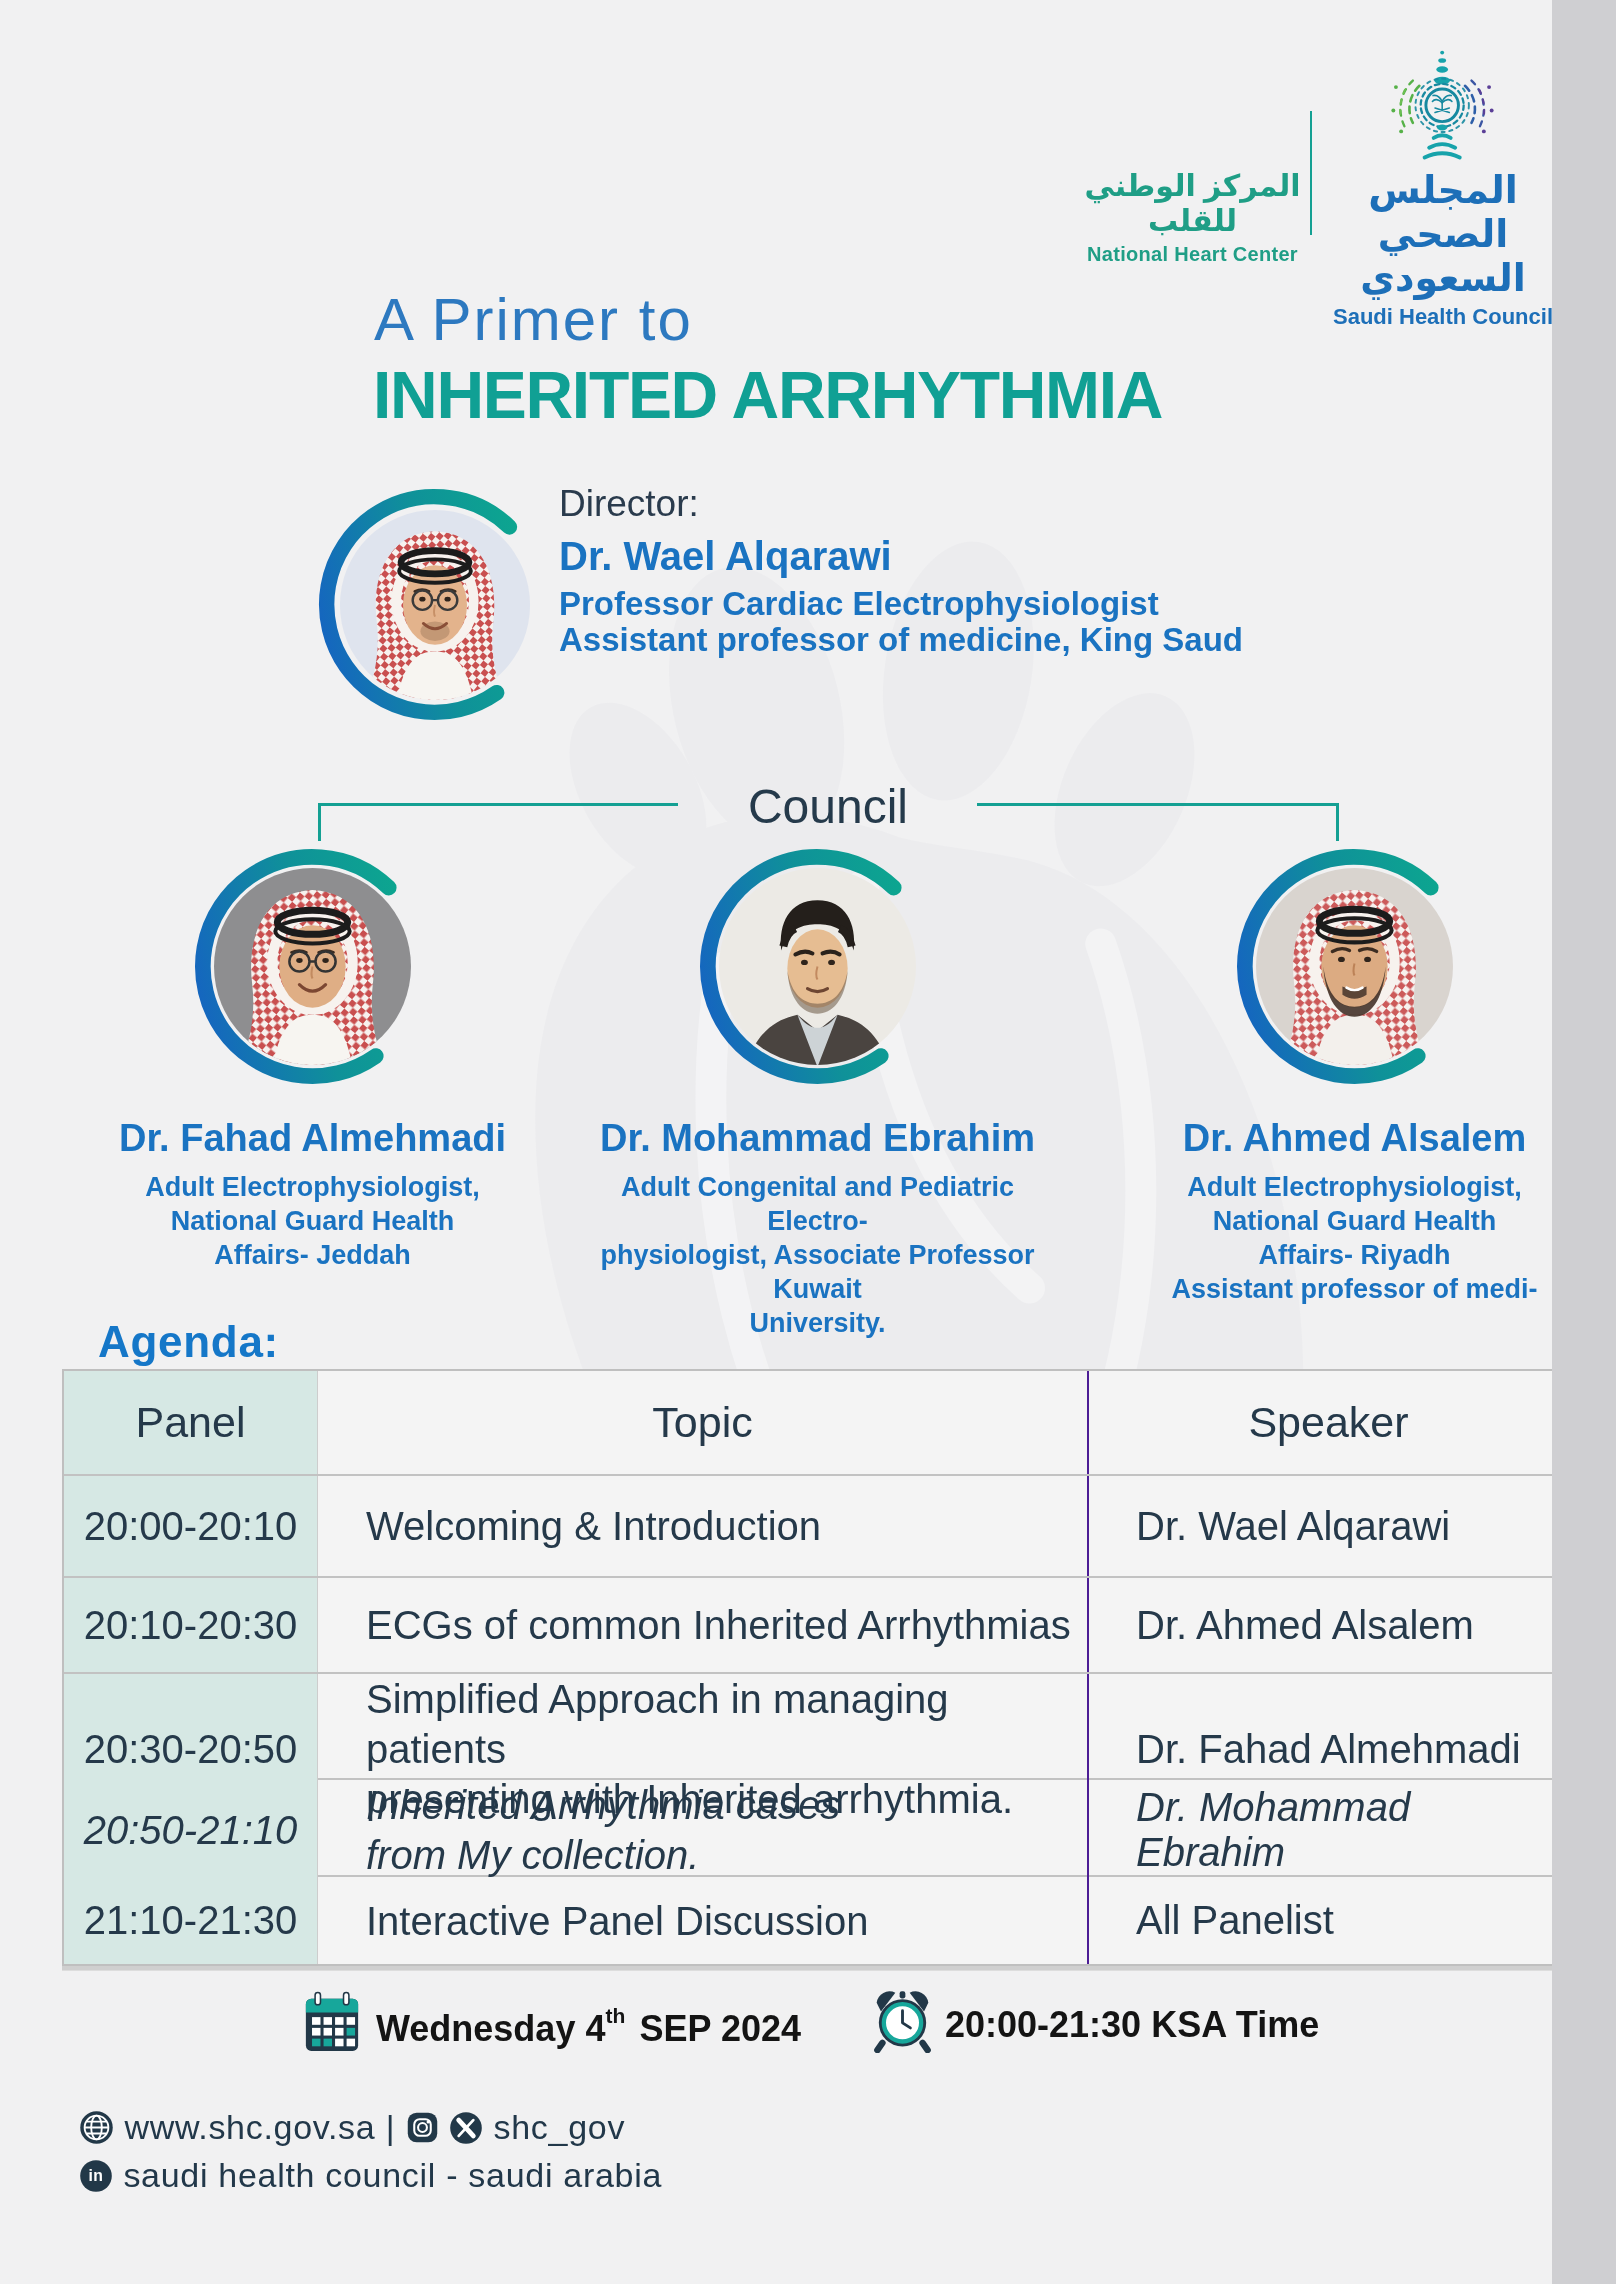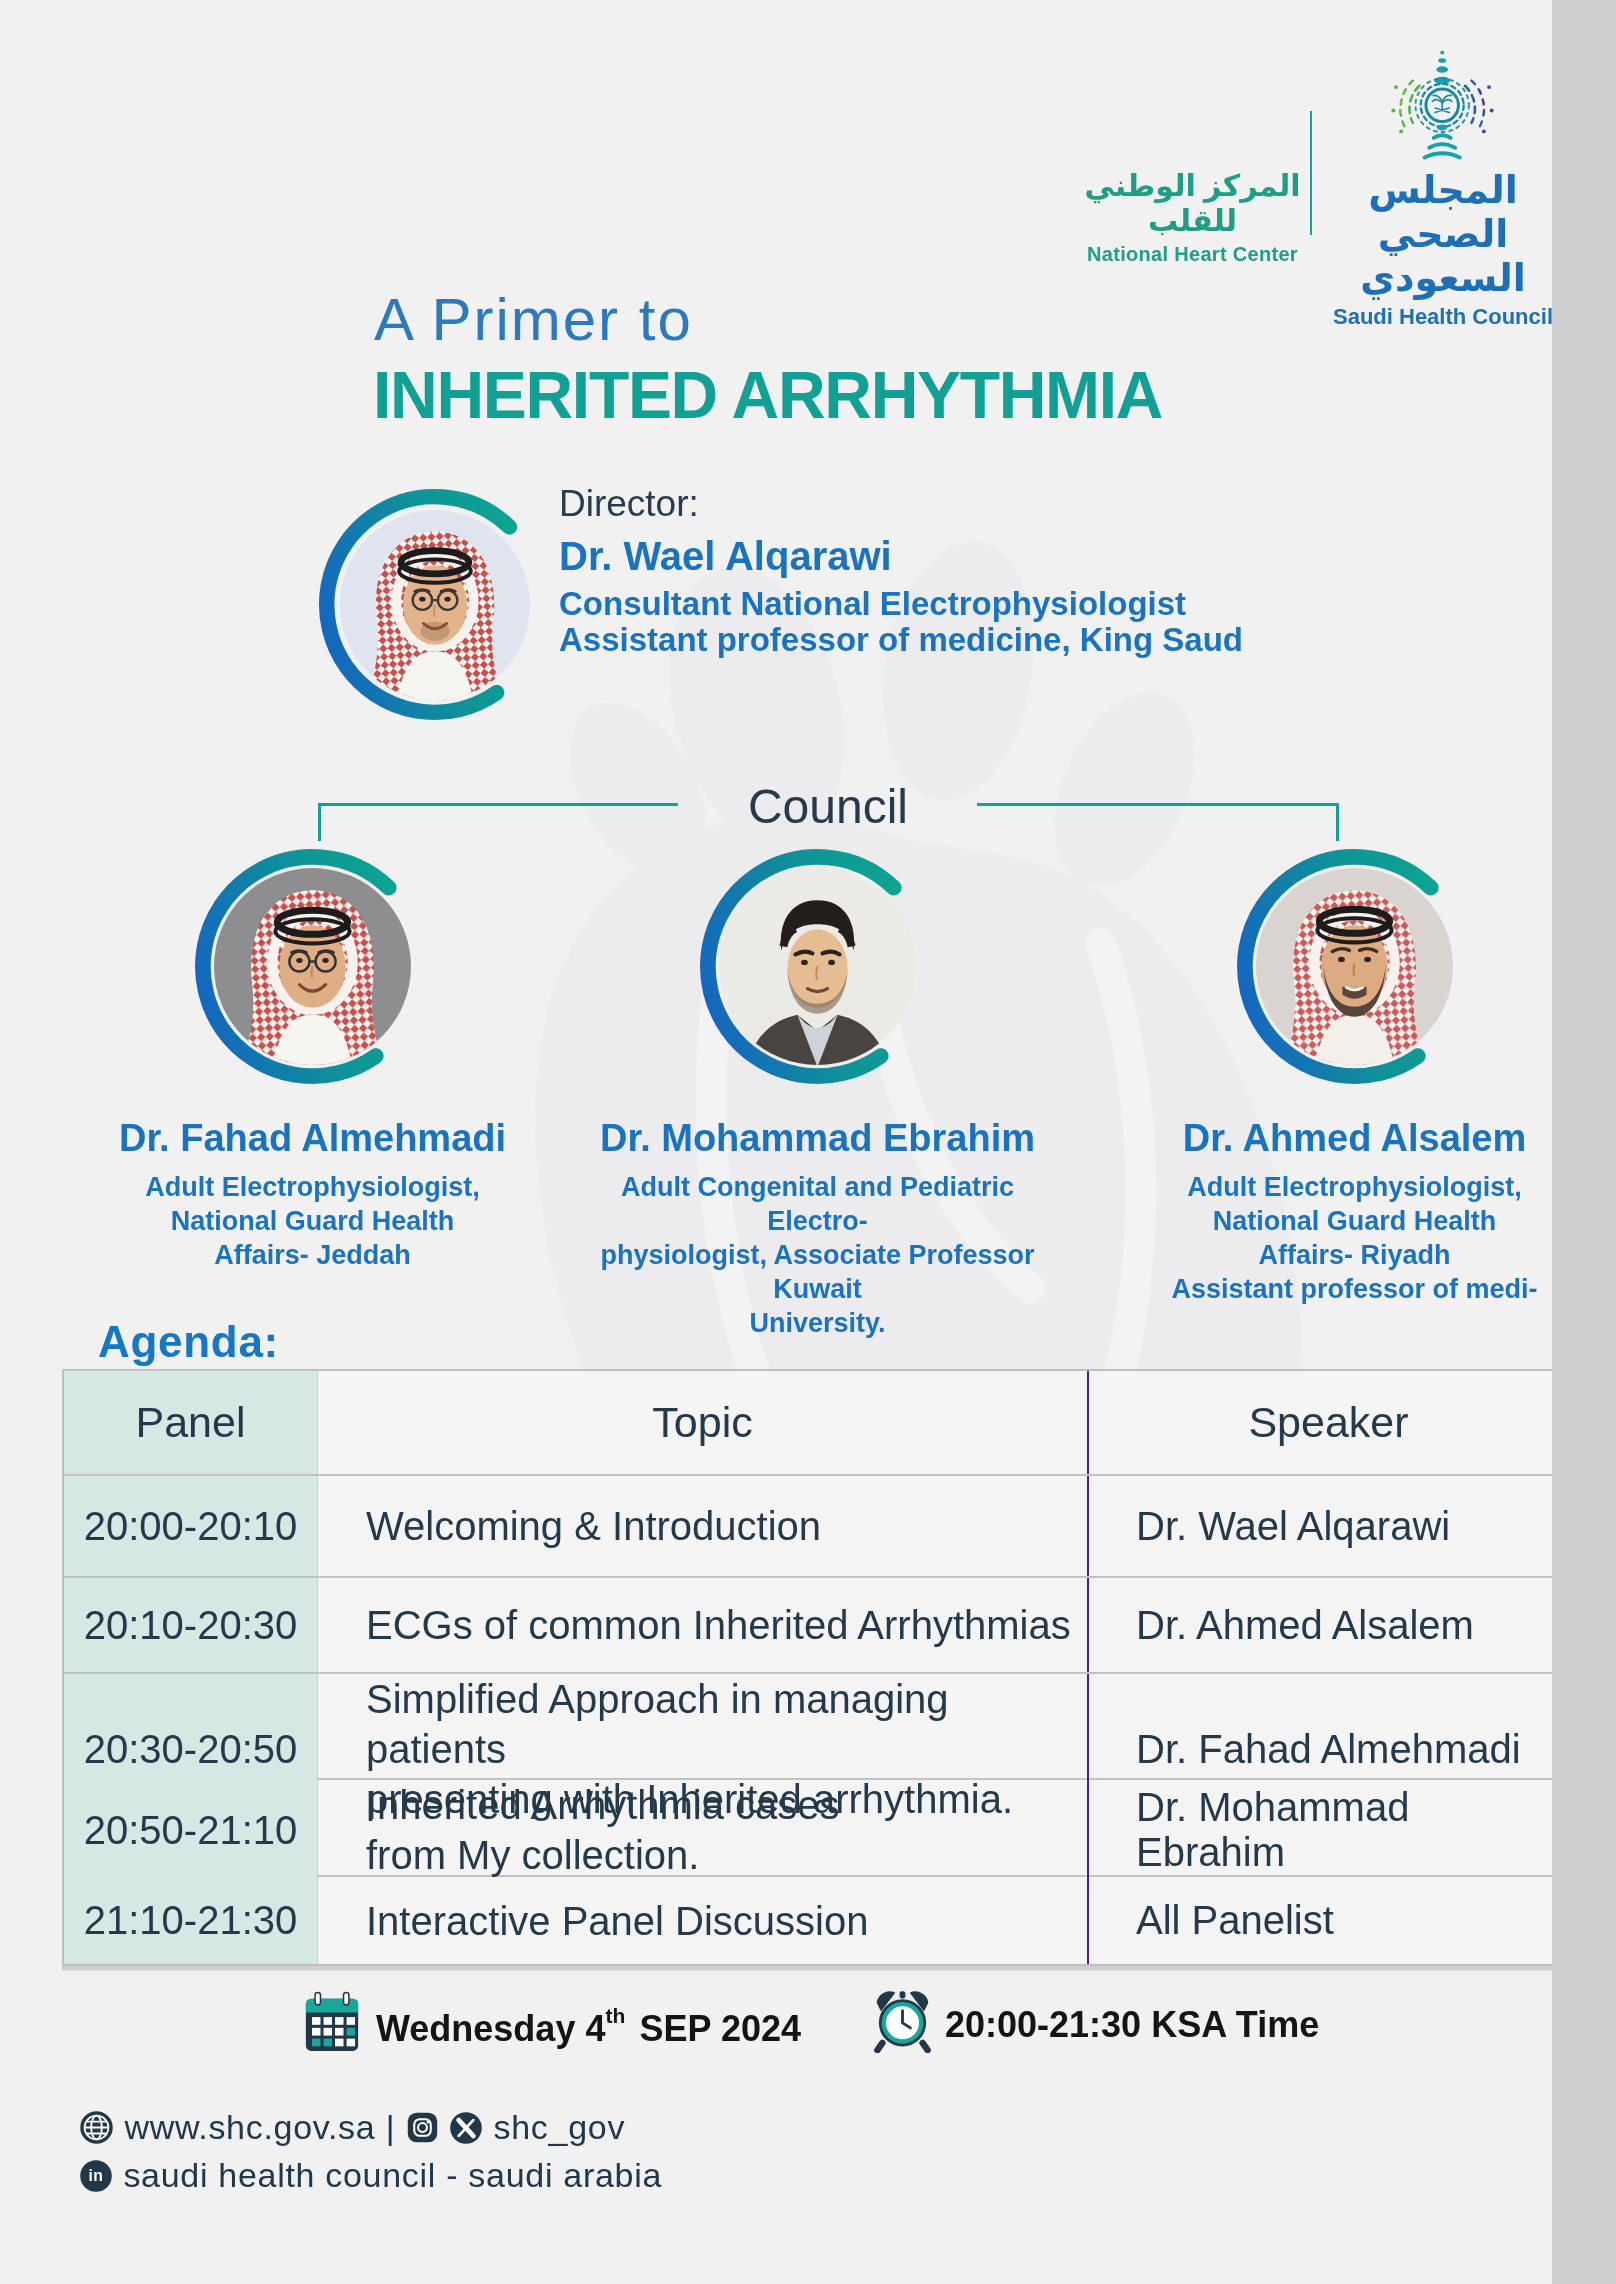--- a/index.html
+++ b/index.html
@@ -46,21 +46,21 @@
     line-height:1.26; white-space:pre-line;}
   
   .agenda-heading{position:absolute; left:98px; top:1317px; font-size:44px; font-weight:800;
     letter-spacing:0.7px; color:#1577c8;}
   .agenda-table{position:absolute; left:62px; top:1369px; width:1508px;
     border:2px solid #bfbfbf; background:#f4f4f4; box-shadow:0 4.6px 0 #cfcfcf;}
   .agr{display:grid; grid-template-columns:254px 771px 479px;}
   .agr + .agr{border-top:2.6px solid #c2c2c2;}
   .agr:nth-child(1){height:103px;} .agr:nth-child(2){height:100px;}
   .agr:nth-child(3){height:94px;} .agr:nth-child(4){height:104px;}
-  .agr:nth-child(5){height:95px;} .agr:nth-child(6){height:87px;}
+  .agr:nth-child(5){height:95px;font-style:italic;} .agr:nth-child(6){height:87px;}
   .cell{display:flex; align-items:center; font-size:40px; color:#25394a;}
   .cell-time{background:#d6e8e4; justify-content:center; border-right:1.3px solid #cdcdcd; text-align:center;}
   .cell-topic{padding-left:48px; border-right:2px solid #4c1d95; white-space:pre-line; line-height:1.25;}
   .cell-speaker{padding-left:47px;}
   .agr.head .cell{font-size:43px; font-weight:500;}
   .agr.head .cell-topic,.agr.head .cell-speaker{justify-content:center; padding-left:0;}
   
   .calendar-icon{position:absolute; left:302px; top:1991px; width:60px; height:63px;}
   .clock-icon{position:absolute; left:871px; top:1987px; width:63px; height:66px;}
   .date-text{position:absolute; left:376px; top:2004px; font-size:36px; font-weight:600; color:#141414;}
@@ -192,21 +192,21 @@
         <path d="M97,95 h6" stroke="#3a3a3a" stroke-width="2.5"></path>
         <path d="M100,100 q-2,8 0,12" stroke="#c79067" stroke-width="2" fill="none"></path>
         <path d="M88,119 Q100,130 112,119" stroke="#8a4f37" stroke-width="3" fill="none" stroke-linecap="round"></path>
         <ellipse cx="100" cy="56" rx="35" ry="12" fill="none" stroke="#1c1c1c" stroke-width="7"></ellipse>
         <ellipse cx="100" cy="65" rx="37" ry="12" fill="none" stroke="#1c1c1c" stroke-width="4"></ellipse>
       </g>
     </svg>
   </div>
   <div class="director-label">Director:</div>
   <div class="director-name">Dr. Wael Alqarawi</div>
-  <div class="director-role1">Consultant National Electrophysiologist</div>
+  <div class="director-role1">Professor Cardiac Electrophysiologist</div>
   <div class="director-role2">Assistant professor of medicine, King Saud</div>
 
   <div class="spk-line" style="left:318px; width:360px;"></div>
   <div class="spk-drop" style="left:318px;"></div>
   <div class="spk-line" style="left:977px; width:361px;"></div>
   <div class="spk-drop" style="left:1336px;"></div>
   <div class="spk-heading">Council</div>
 
   <div class="speaker" style="left:65px;">
     <div class="avatar-wrap">

